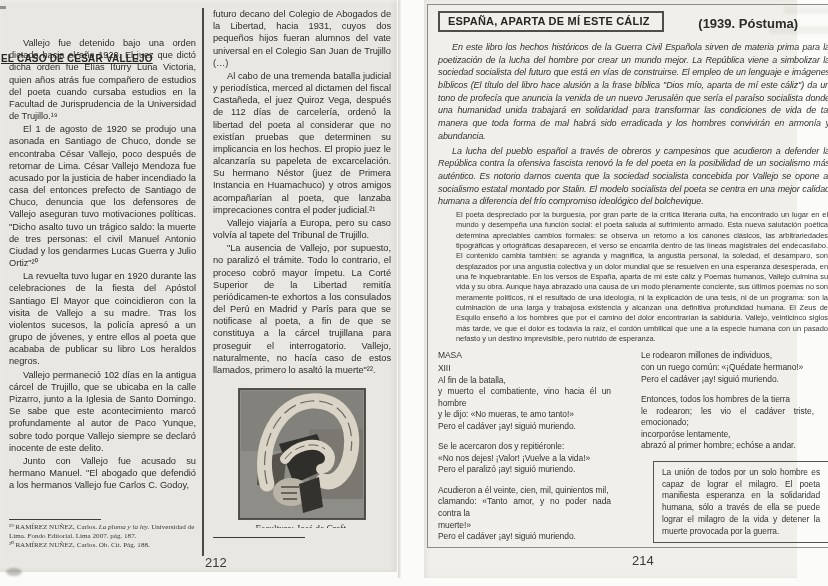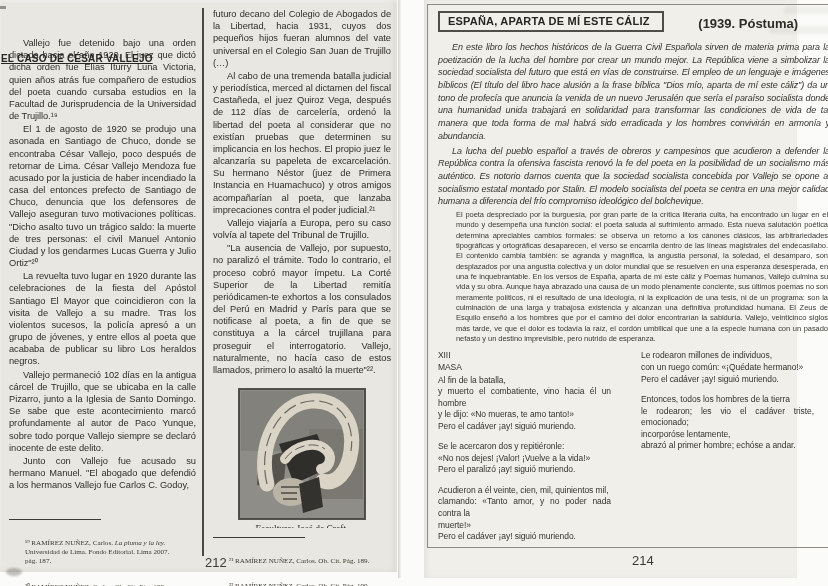--- a/index.html
+++ b/index.html
@@ -28,21 +28,21 @@
   .figure-wrap{margin:12px auto 0 auto;width:128px;text-align:center;}
   .figure-img{width:126px;height:130px;display:block;border:1px solid #55534d;background:#8e8c86;}
   .figure-caption{margin-top:4px;font-family:"Liberation Serif",serif;font-size:9.5px;color:#33322e;}
   .fnrule{position:absolute;width:92px;height:1px;background:#3c3b37;}
   .fnrule-c1{left:9px;top:519px;}
   .fnrule-c2{left:213px;top:537px;}
   .footnotes{position:absolute;font-family:"Liberation Serif",serif;font-size:7.1px;
              line-height:1.3;color:#39382f;}
   .fn-c1{left:9px;top:523px;width:190px;}
   .fn-c2{left:213px;top:541px;width:180px;}
-  .fn-item{margin:16px;}
+  .fn-item{margin:0;}
   .pagenum{position:absolute;font-size:13px;color:#3a3935;}
   .pn-left{left:205px;top:555px;}
   .pn-right{left:208px;top:553px;text-align:center;}
 
   
   .rp-frame{position:absolute;left:3px;top:4px;width:414px;height:544px;
             border:1px solid #8d8b83;padding:6px 10px 0 10px;box-sizing:border-box;}
   .rp-header{position:relative;height:26px;margin-bottom:4px;}
   .rp-titlebox{display:inline-block;border:2px solid #504e48;padding:2px 12px 3px 8px;
                font-size:11px;font-weight:bold;letter-spacing:.2px;color:#262522;background:#f1efe9;}
@@ -113,24 +113,20 @@
       </div>
     </div>
 
     <div class="fnrule fnrule-c1"></div>
     <div class="footnotes fn-c1">
       <p class="fn-item"><span>¹⁹ RAMÍREZ NUÑEZ, Carlos. </span><span class="italic">La pluma y la ley.</span><span> Universidad de Lima. Fondo Editorial. Lima 2007. pág. 187.</span></p>
       <p class="fn-item">²⁰ RAMÍREZ NUÑEZ, Carlos. Ob. Cit. Pág. 188.</p>
     </div>
 
     <div class="fnrule fnrule-c2"></div>
-    <div class="footnotes fn-c2">
-      <p class="fn-item">²¹ RAMÍREZ NUÑEZ, Carlos. Ob. Cit. Pág. 189.</p>
-      <p class="fn-item">²² RAMÍREZ NUÑEZ, Carlos. Ob. Cit. Pág. 190.</p>
-    </div>
 
     <div class="pagenum pn-left">212</div>
     <div class="artifact smudge-bl"></div>
   </div>
 
   <div class="spine"></div>
 
   <div class="page page-right">
     <div class="artifact ghost" style="left:360px;top:6px;width:50px;height:8px;"></div>
     <div class="artifact ghost" style="left:345px;top:26px;width:66px;height:8px;"></div>
@@ -141,42 +137,43 @@
         <span class="rp-date">(1939. Póstuma)</span>
       </div>
 
       <div class="rp-body">
         <p class="rp-par">En este libro los hechos históricos de la Guerra Civil Española sirven de materia prima para la poetización de la lucha del hombre por crear un mundo mejor. La República viene a simbolizar la sociedad socialista del futuro que está en vías de construirse. El empleo de un lenguaje e imágenes bíblicos (El título del libro hace alusión a la frase bíblica "Dios mío, aparta de mí este cáliz") da un tono de profecía que anuncia la venida de un nuevo Jerusalén que sería el paraíso socialista donde una humanidad unida trabajará en solidaridad para transformar las condiciones de vida de tal manera que toda forma de mal habrá sido erradicada y los hombres convivirán en armonía y abundancia.</p>
         <p class="rp-par">La lucha del pueblo español a través de obreros y campesinos que acudieron a defender la República contra la ofensiva fascista renovó la fe del poeta en la posibilidad de un socialismo más auténtico. Es notorio darnos cuenta que la sociedad socialista concebida por Vallejo se opone al socialismo estatal montado por Stalin. El modelo socialista del poeta se centra en una mejor calidad humana a diferencia del frío compromiso ideológico del bolchevique.</p>
         <div class="rp-quote">El poeta despreciado por la burguesía, por gran parte de la crítica literaria culta, ha encontrado un lugar en el mundo y desempeña una función social: el poeta saluda al sufrimiento armado. Esta nueva salutación poética determina apreciables cambios formales: se observa un retorno a los cánones clásicos, las arbitrariedades tipográficas y ortográficas desaparecen, el verso se encarrila dentro de las líneas magistrales del endecasílabo. El contenido cambia también: se agranda y magnifica, la angustia personal, la soledad, el desamparo, son desplazados por una angustia colectiva y un dolor mundial que se resuelven en una esperanza desesperada, en una fe inquebrantable. En los versos de España, aparta de mí este cáliz y Poemas humanos, Vallejo culmina su vida y su obra. Aunque haya abrazado una causa de un modo plenamente conciente, sus últimos poemas no son meramente políticos, ni el resultado de una ideología, ni la explicación de una tesis, ni de un programa: son la culminación de una larga y trabajosa existencia y alcanzan una definitiva profundidad humana. El Zeus de Esquilo enseñó a los hombres que por el camino del dolor encontrarían la sabiduría. Vallejo, veinticinco siglos más tarde, ve que el dolor es todavía la raíz, el cordón umbilical que une a la especie humana con un pasado nefasto y un destino imprevisible, pero nutrido de esperanza.</div>
 
         <div class="poem-row">
           <div class="poem-col">
+            <p class="poem-head" style="margin-bottom:1px;">MASA</p>
             <p class="poem-head">XIII</p>
-            <p class="poem-head" style="margin-bottom:1px;">MASA</p>
             <p class="stanza">Al fin de la batalla,
 y muerto el combatiente, vino hacia él un hombre
 y le dijo: «No mueras, te amo tanto!»
 Pero el cadáver ¡ay! siguió muriendo.</p>
             <p class="stanza">Se le acercaron dos y repitiéronle:
 «No nos dejes! ¡Valor! ¡Vuelve a la vida!»
 Pero el paralizó ¡ay! siguió muriendo.</p>
             <p class="stanza">Acudieron a él veinte, cien, mil, quinientos mil,
 clamando: «Tanto amor, y no poder nada contra la
 muerte!»
 Pero el cadáver ¡ay! siguió muriendo.</p>
           </div>
           <div class="poem-col">
             <p class="stanza">Le rodearon millones de individuos,
 con un ruego común: «¡Quédate hermano!»
 Pero el cadáver ¡ay! siguió muriendo.</p>
             <p class="stanza">Entonces, todos los hombres de la tierra
 le rodearon; les vio el cadáver triste, emocionado;
 incorporóse lentamente,
 abrazó al primer hombre; echóse a andar.</p>
+            <div class="note-box">La unión de todos por un solo hombre es capaz de lograr el milagro. El poeta manifiesta esperanza en la solidaridad humana, sólo a través de ella se puede lograr el milagro de la vida y detener la muerte provocada por la guerra.</div>
           </div>
         </div>
       </div>
     </div>
 
     <div class="pagenum pn-right">214</div>
   </div>
 
 </div>
 

